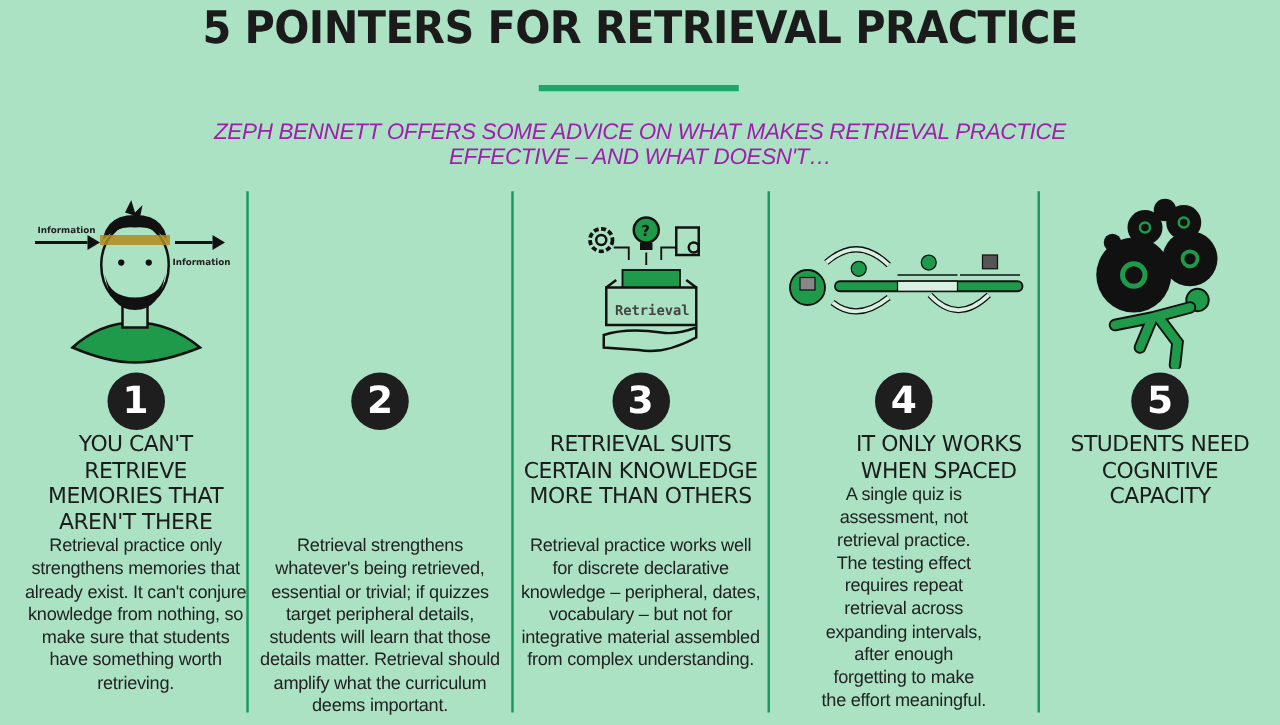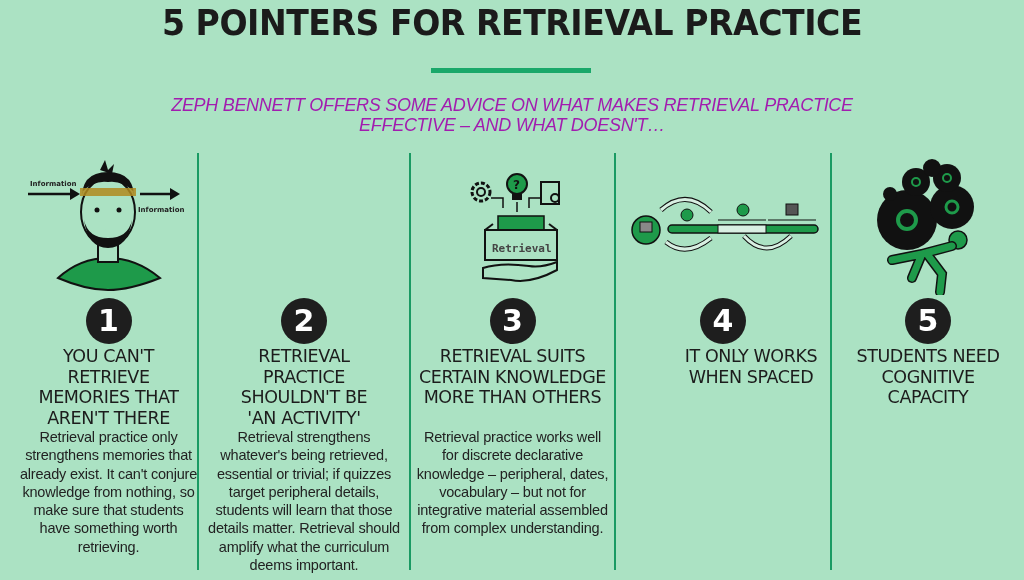--- a/index.html
+++ b/index.html
@@ -87,21 +87,20 @@
       <circle cx="109" cy="60" r="2.5" fill="#111"></circle>
     </svg>
   </div>
   <div class="num">1</div>
   <div class="heading" style="padding:0 14px; box-sizing:border-box;">YOU CAN'T RETRIEVE MEMORIES THAT AREN'T THERE</div>
   <div class="body" style="top:278px; padding:0 8px; box-sizing:border-box;">Retrieval practice only strengthens memories that already exist. It can't conjure knowledge from nothing, so make sure that students have something worth retrieving.</div>
 </div>
 
 <div class="col" style="left:199px; width:210px;">
   <div class="num">2</div>
-  <div class="heading" style="padding:0 28px; box-sizing:border-box;">RETRIEVAL PRACTICE SHOULDN'T BE 'AN ACTIVITY'</div>
   <div class="body" style="top:278px; padding:0 4px; box-sizing:border-box;">Retrieval strengthens whatever's being retrieved, essential or trivial; if quizzes target peripheral details, students will learn that those details matter. Retrieval should amplify what the curriculum deems important.</div>
 </div>
 
 <div class="col" style="left:411px; width:203px;">
   <div class="illus">
     <svg viewBox="0 0 203 145">
       <circle cx="70" cy="42" r="9" fill="none" stroke="#111" stroke-width="3" stroke-dasharray="4 2"></circle>
       <circle cx="70" cy="42" r="4" fill="none" stroke="#111" stroke-width="2"></circle>
       <circle cx="106" cy="34" r="10" fill="#1e9a4a" stroke="#111" stroke-width="2"></circle>
       <text x="102" y="39" font-size="12" font-weight="bold" fill="#111" font-family="DejaVu Sans, sans-serif">?</text>
@@ -139,20 +138,21 @@
       <path d="M95,88 Q70,108 50,92" fill="none" stroke="#d8efe2" stroke-width="3"></path>
       <path d="M128,86 Q150,110 175,86" fill="none" stroke="#111" stroke-width="5"></path>
       <path d="M128,86 Q150,110 175,86" fill="none" stroke="#d8efe2" stroke-width="3"></path>
       <circle cx="71" cy="65" r="6" fill="#1e9a4a" stroke="#111" stroke-width="1"></circle>
       <circle cx="127" cy="60" r="6" fill="#1e9a4a" stroke="#111" stroke-width="1"></circle>
       <rect x="170" y="54" width="12" height="11" fill="#555" stroke="#111" stroke-width="1"></rect>
     </svg>
   </div>
   <div class="num">4</div>
   <div class="heading" style="padding:0 24px; box-sizing:border-box;margin-left:28px;">IT ONLY WORKS WHEN SPACED</div>
+  <div class="body" style="top:237px; padding:0 40px; box-sizing:border-box;">A single quiz is assessment, not retrieval practice. The testing effect requires repeat retrieval across expanding intervals, after enough forgetting to make the effort meaningful.</div>
 </div>
 
 <div class="col" style="left:832px; width:192px;">
   <div class="illus">
     <svg viewBox="0 0 192 145">
       <circle cx="75" cy="70" r="30" fill="#111"></circle>
       <circle cx="75" cy="70" r="9" fill="none" stroke="#1e9a4a" stroke-width="4"></circle>
       <circle cx="120" cy="57" r="22" fill="#111"></circle>
       <circle cx="120" cy="57" r="6" fill="none" stroke="#1e9a4a" stroke-width="3"></circle>
       <circle cx="84" cy="32" r="14" fill="#111"></circle>

